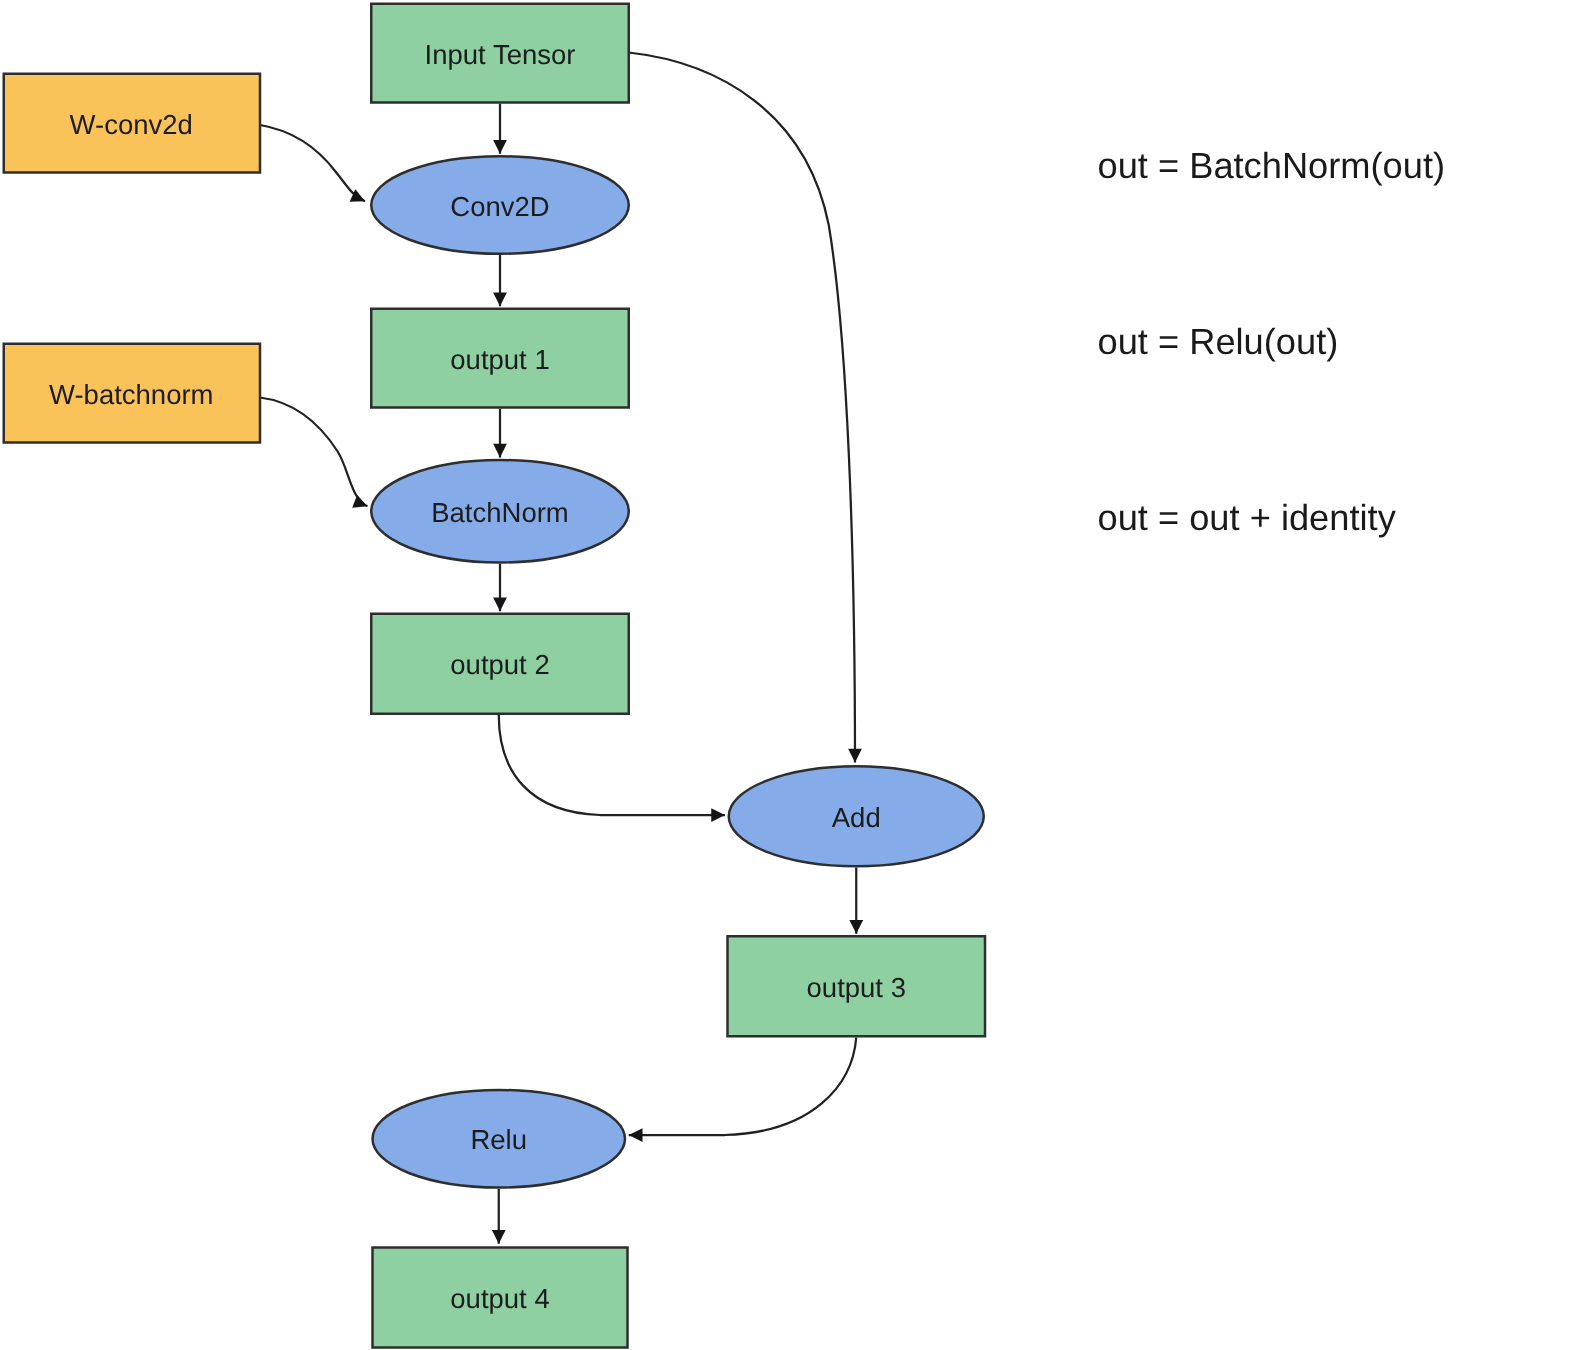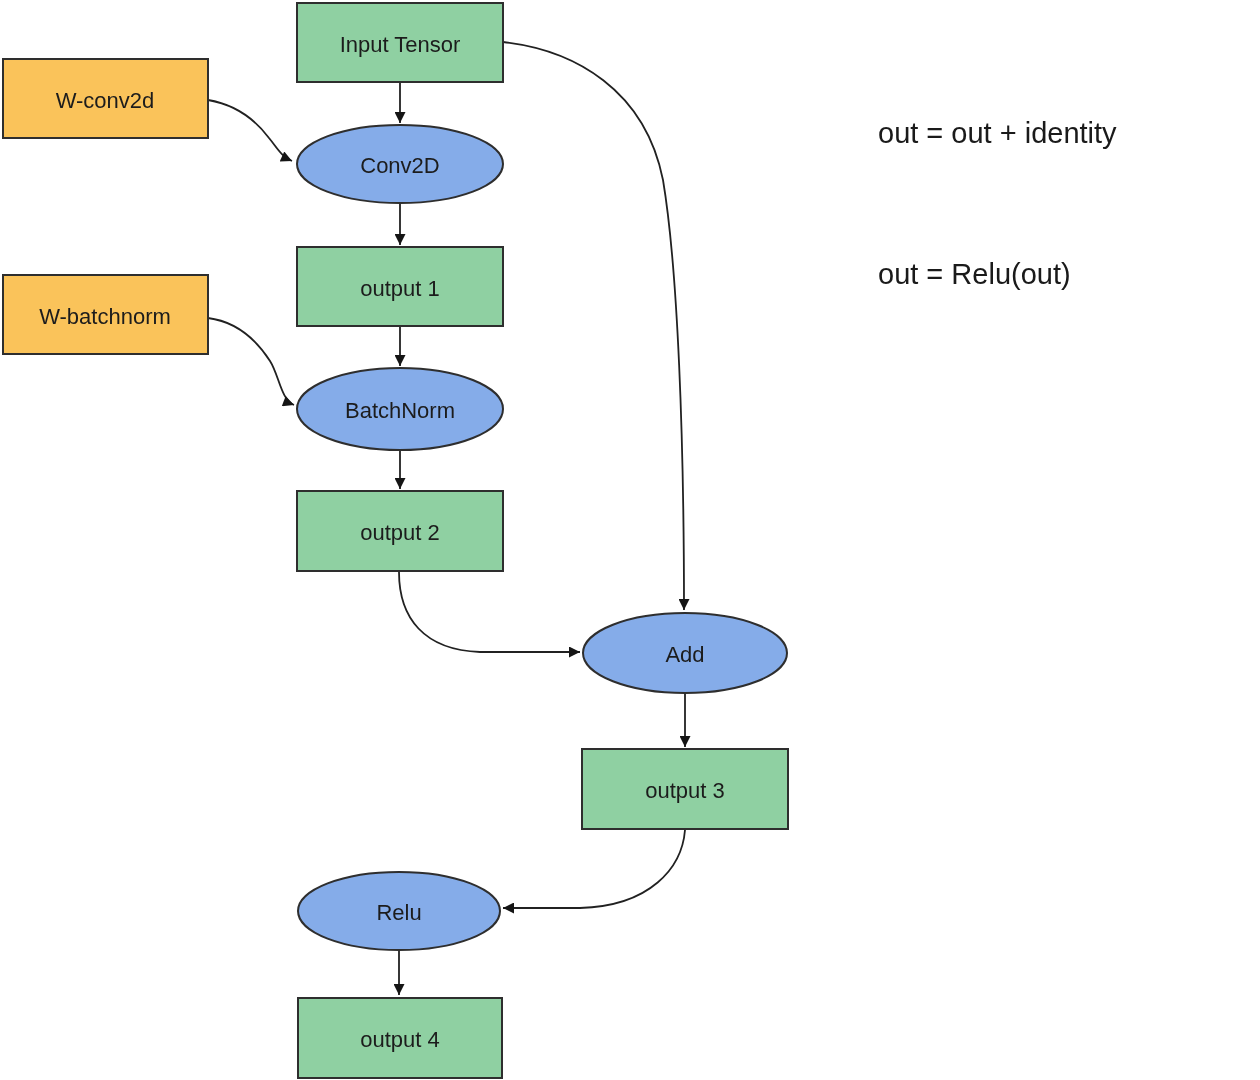--- a/index.html
+++ b/index.html
@@ -126,17 +126,18 @@
       <text class="node-label" x="399" y="912">Relu</text>
     </g>
 
     <g>
       <rect class="node-rect" x="298" y="998" width="204" height="80" fill="#8fd0a2"></rect>
       <text class="node-label" x="400" y="1039">output 4</text>
     </g>
   </svg>
 
   <div class="code-block">
+    <div class="code-line indented">out = BatchNorm(out)</div>
+    <div class="code-line indented">out = Relu(out)</div>
     <div class="code-line indented">out = out + identity</div>
-    <div class="code-line indented">out = Relu(out)</div>
   </div>
 
 </div>
 
 </body></html>

